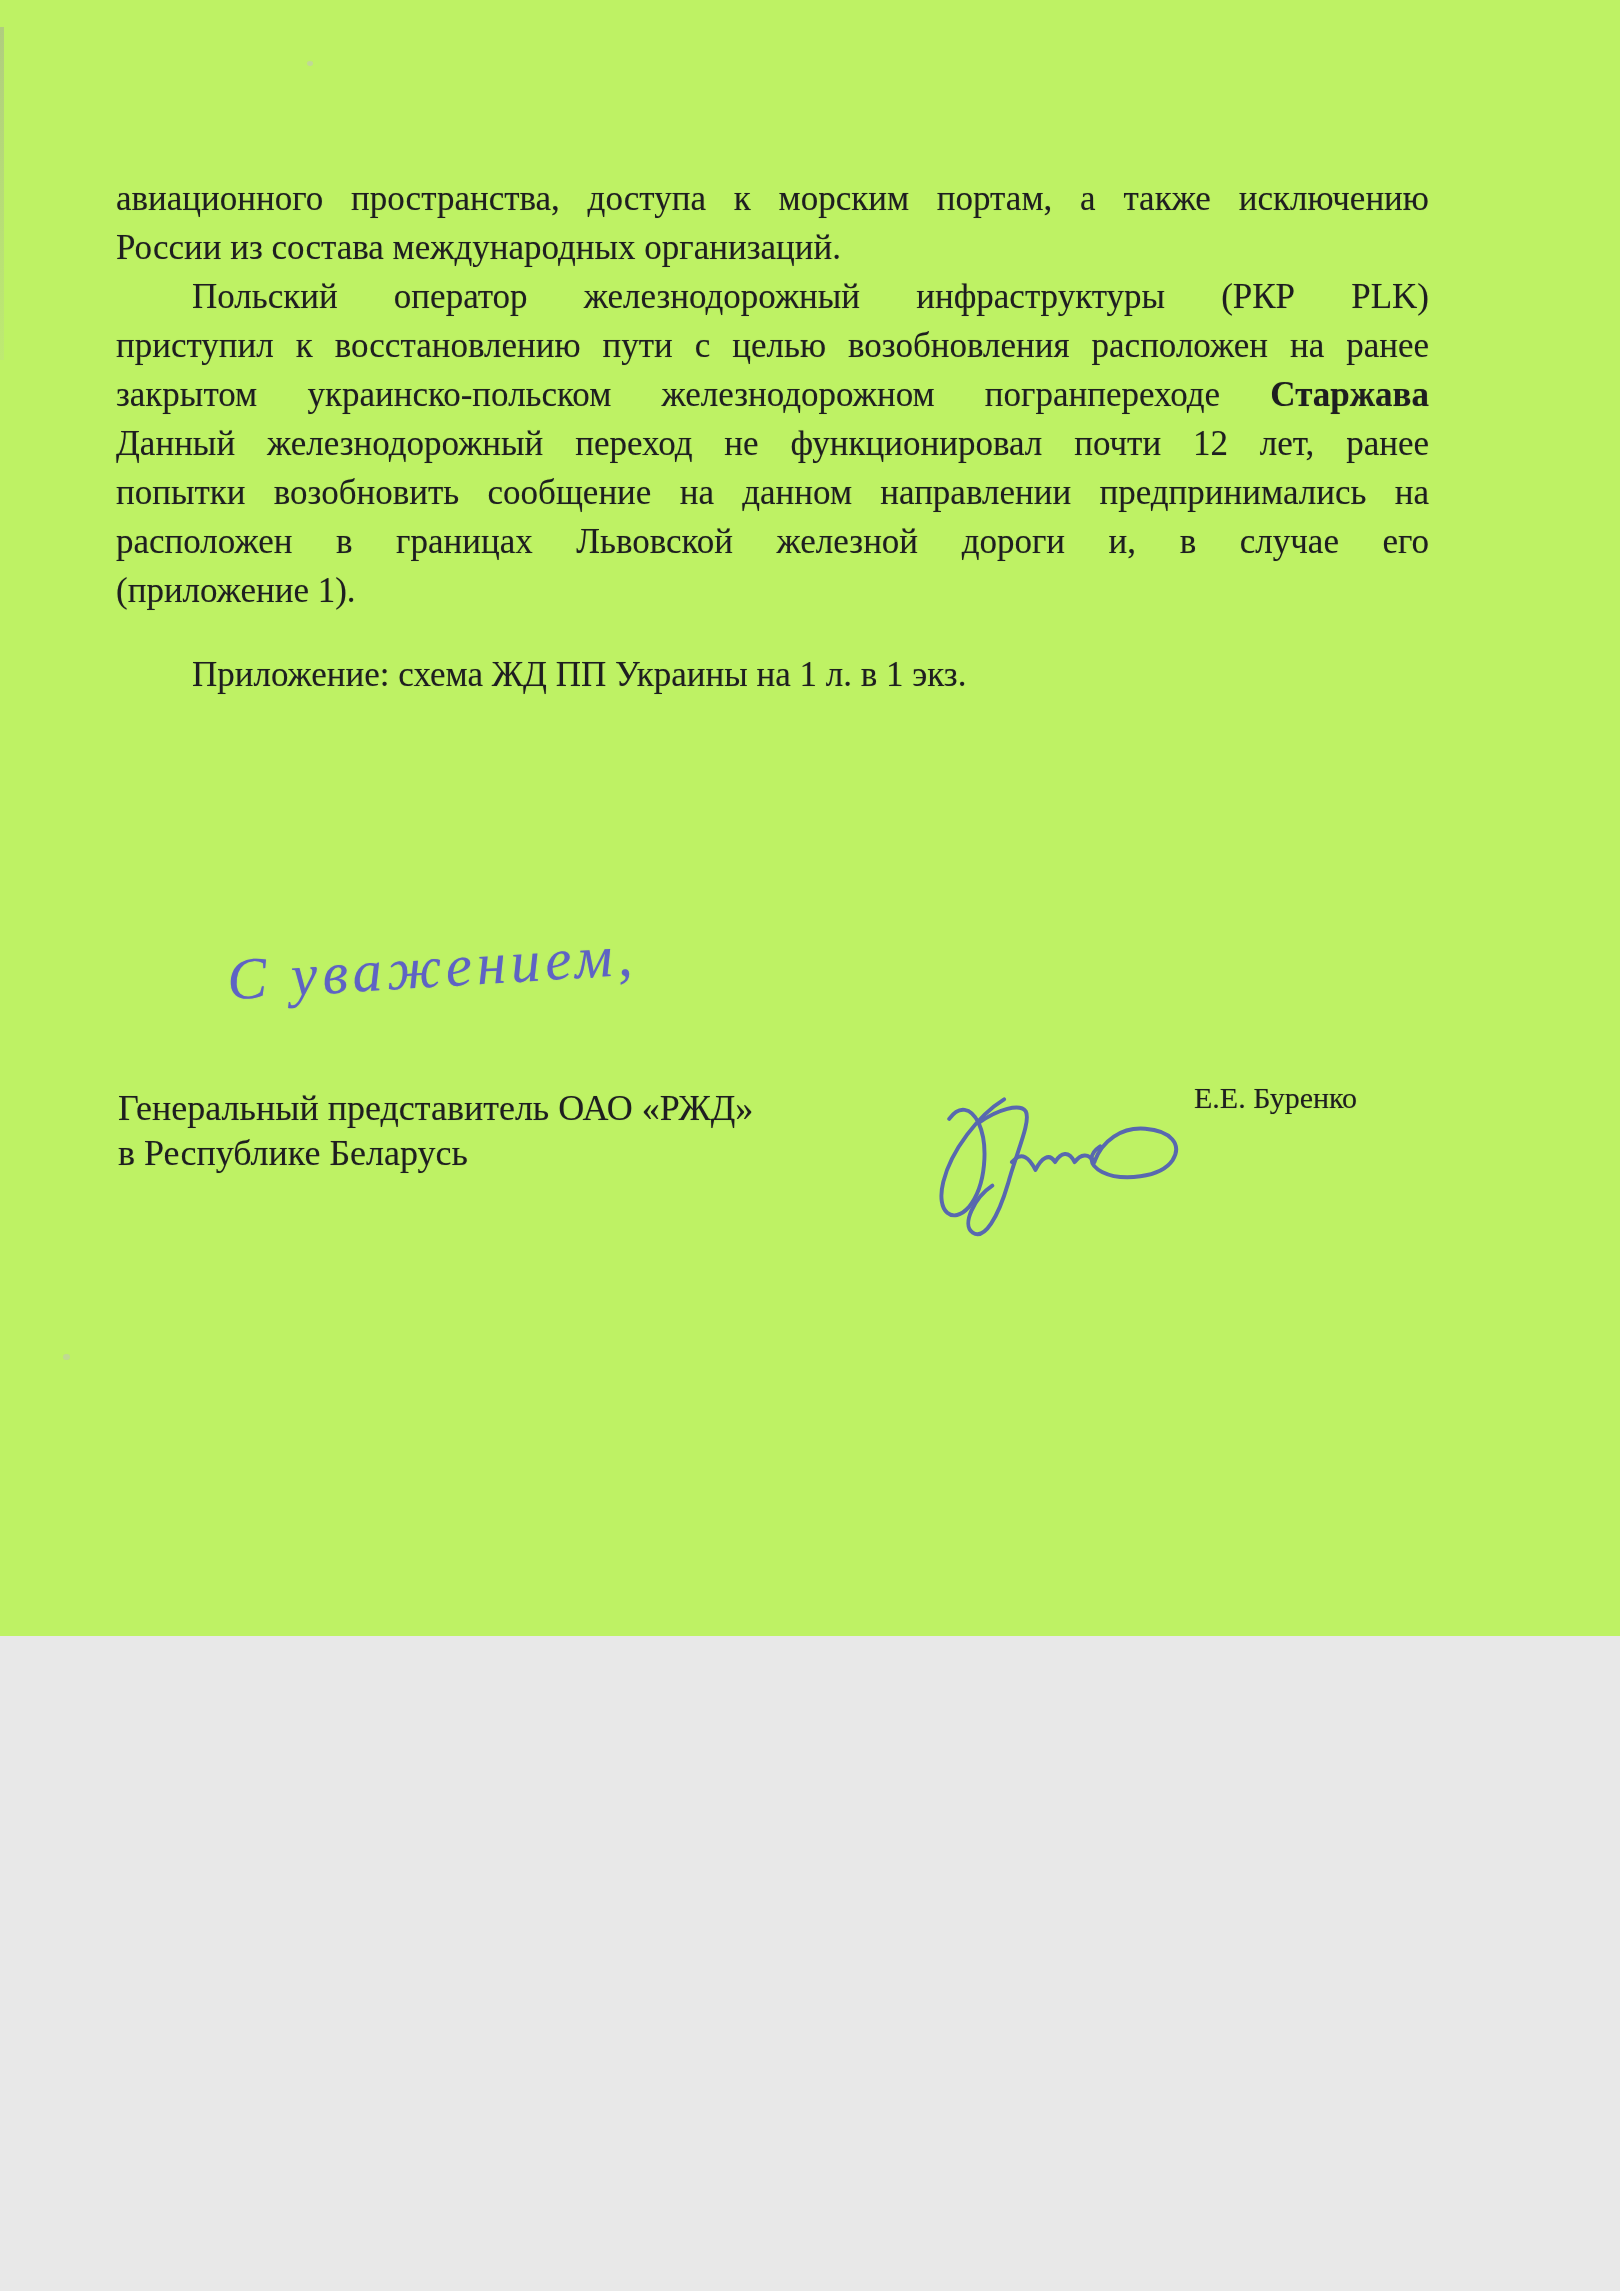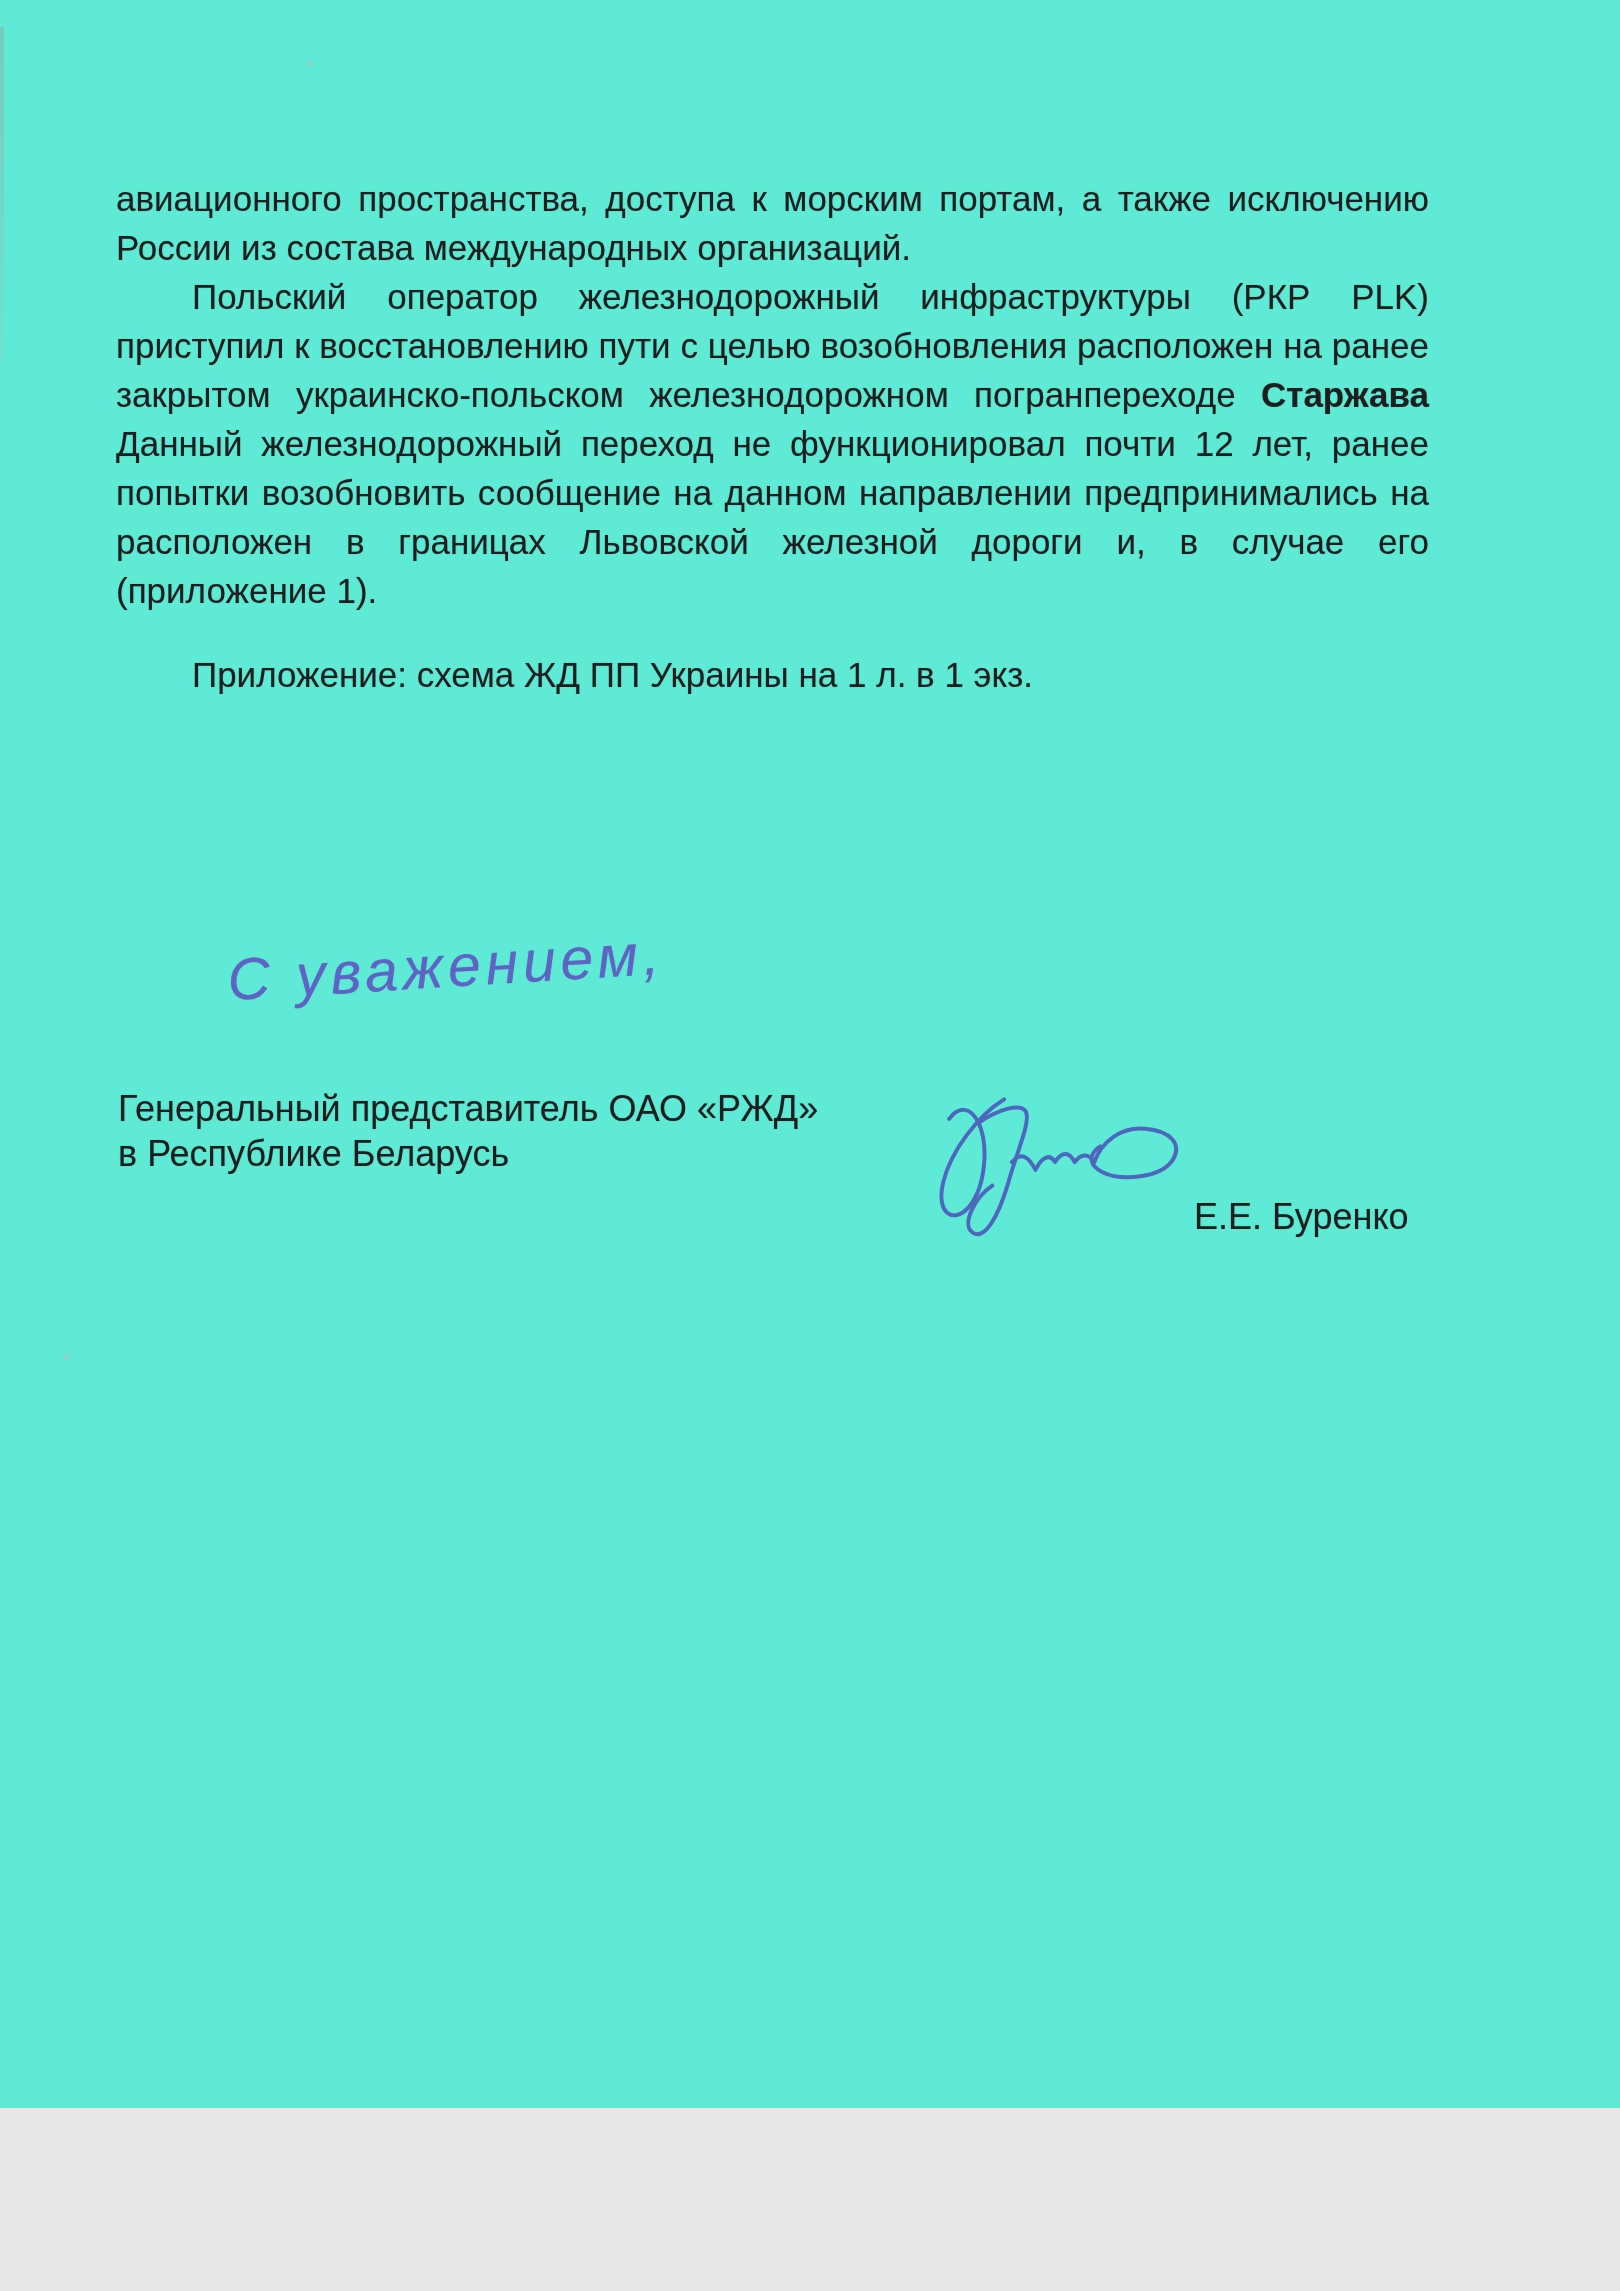--- a/index.html
+++ b/index.html
@@ -1,21 +1,21 @@
 <!DOCTYPE html>
 <html><head>
 <meta charset="utf-8">
 <style>
   html,body { margin:0; padding:0; background:#e8e8e8; }
   .page {
     position:relative;
-    width:1620px; height:2108px;
-    background:#5eead4;
+    width:1620px; height:1636px;
+    background:#bef264;
     overflow:hidden;
-    font-family:Liberation Sans, sans-serif;
+    font-family:Liberation Serif, serif;
     color:#1e1e20;
   }
   
   .scan-edge {
     position:absolute; left:0; top:27.4px; width:3.9px; height:333px;
     background:linear-gradient(to bottom, rgba(160,160,160,.45), rgba(190,190,190,.15));
   }
   .speck { position:absolute; background:#c2c2c2; border-radius:50%; }
   .speck.s1 { left:307px; top:61px; width:5.9px; height:4.9px; opacity:.55; }
   .speck.s2 { left:63px; top:1354px; width:6.9px; height:5.9px; opacity:.5; }
@@ -41,22 +41,22 @@
     white-space:nowrap;
     text-shadow:0 0 1px rgba(94,99,196,.4);
   }
 
   .sig-block {
     position:absolute; left:118px; top:1086px; width:745px;
     font-size:36px; line-height:45px;
     text-shadow:0 0 1px rgba(20,20,20,.30);
   }
   .signer-name {
-    position:absolute; left:1194px; top:1196px;
-    font-size:36px;
+    position:absolute; left:1194px; top:1081px;
+    font-size:30px;
     text-shadow:0 0 1px rgba(20,20,20,.30);
     white-space:nowrap;
   }
   .signature-svg { position:absolute; left:910px; top:1068px; }
 </style>
 </head>
 <body>
 
 <div class="page">
 

